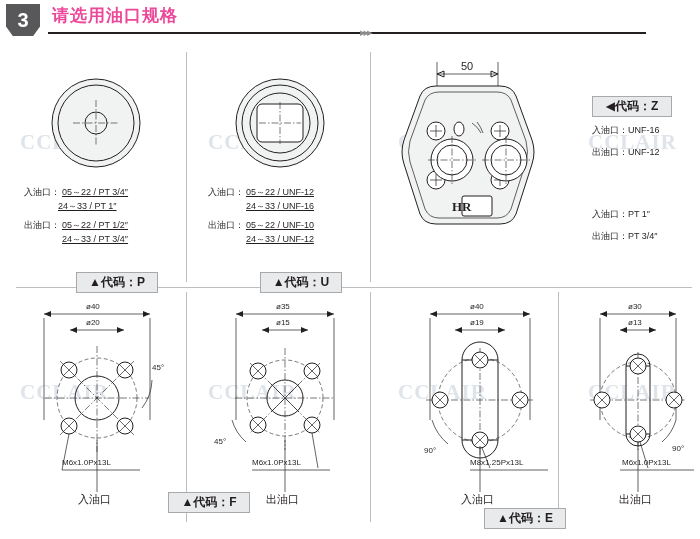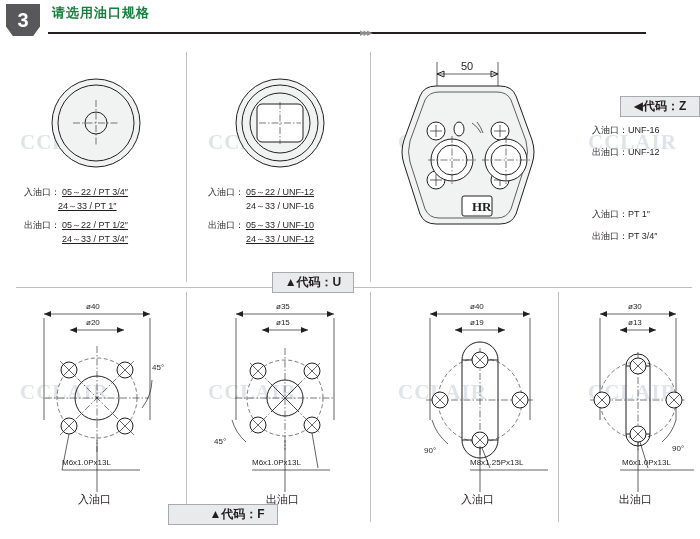--- a/index.html
+++ b/index.html
@@ -16,21 +16,21 @@
   
   .header{position:absolute;left:0;top:0;width:700px;height:42px;}
   .hdr-badge{
     position:absolute;left:6px;top:4px;width:34px;height:32px;
     background:#58585a;color:#fff;font-size:20px;font-weight:bold;
     display:flex;align-items:center;justify-content:center;
     clip-path:polygon(0 0,100% 0,100% 70%,80% 100%,20% 100%,0 70%);
   }
   .hdr-title{
     position:absolute;left:52px;top:4px;
-    font-size:13px;font-weight:bold;letter-spacing:1px;color:#15803d;
+    font-size:17px;font-weight:bold;letter-spacing:1px;color:#ec4899;
   }
   .hdr-rule{position:absolute;left:48px;top:32px;width:598px;height:2px;background:#231f20;}
   .hdr-arrows{position:absolute;left:360px;top:26px;font-size:11px;color:#8d8d8f;letter-spacing:-2px;}
 
   
   .wm{
     position:absolute;font-size:21px;font-weight:bold;color:#dfe3ea;
     letter-spacing:1px;user-select:none;pointer-events:none;
     font-family:"Liberation Serif","DejaVu Serif",serif;
   }
@@ -93,38 +93,39 @@
     <line class="ctr" x1="73" y1="123" x2="119" y2="123"></line>
   </svg>
 
   <div class="specline" style="left:24px;top:186px;">入油口：</div>
   <div class="specline" style="left:62px;top:186px;text-decoration:underline;">05～22 / PT 3/4″</div>
   <div class="specline" style="left:58px;top:200px;text-decoration:underline;">24～33 / PT 1″</div>
   <div class="specline" style="left:24px;top:219px;">出油口：</div>
   <div class="specline" style="left:62px;top:219px;text-decoration:underline;">05～22 / PT 1/2″</div>
   <div class="specline" style="left:62px;top:233px;text-decoration:underline;">24～33 / PT 3/4″</div>
 
+  <div class="codebox" style="left:76px;top:272px;width:80px;">▲代码：P</div>
 
   <svg width="700" height="539">
     <circle class="fillgray" cx="280" cy="123" r="44"></circle>
     <circle class="nofill" cx="280" cy="123" r="38"></circle>
     <circle class="nofill" cx="280" cy="123" r="30"></circle>
     <rect class="fillwhite" x="257" y="104" width="46" height="38" rx="5"></rect>
     <line class="ctr" x1="280" y1="102" x2="280" y2="144"></line>
     <line class="ctr" x1="259" y1="123" x2="301" y2="123"></line>
   </svg>
 
   <div class="specline" style="left:208px;top:186px;">入油口：</div>
   <div class="specline" style="left:246px;top:186px;text-decoration:underline;">05～22 / UNF-12</div>
-  <div class="specline" style="left:246px;top:200px;">24～33 / UNF-16</div>
+  <div class="specline" style="left:246px;top:200px;text-decoration:underline;">24～33 / UNF-16</div>
   <div class="specline" style="left:208px;top:219px;">出油口：</div>
-  <div class="specline" style="left:246px;top:219px;text-decoration:underline;">05～33 / UNF-10</div>
+  <div class="specline" style="left:246px;top:219px;text-decoration:underline;">05～22 / UNF-10</div>
   <div class="specline" style="left:246px;top:233px;text-decoration:underline;text-align:center;">24～33 / UNF-12</div>
 
-  <div class="codebox" style="left:272px;top:272px;width:80px;">▲代码：U</div>
+  <div class="codebox" style="left:260px;top:272px;width:80px;">▲代码：U</div>
 
   <svg width="700" height="539">
 
     <line class="ln-t" x1="437" y1="62" x2="437" y2="86"></line>
     <line class="ln-t" x1="498" y1="62" x2="498" y2="86"></line>
     <line class="ln-t" x1="437" y1="74" x2="498" y2="74"></line>
     <path class="ln" d="M437 74 l7 -3 v6 z" fill="#231f20"></path>
     <path class="ln" d="M498 74 l-7 -3 v6 z" fill="#231f20"></path>
 
     <path class="fillgray" d="
@@ -180,24 +181,24 @@
     <line class="ctr" x1="452" y1="136" x2="452" y2="184"></line>
     <line class="ctr" x1="428" y1="160" x2="476" y2="160"></line>
 
     <circle class="fillwhite" cx="506" cy="160" r="21"></circle>
     <circle class="nofill" cx="506" cy="160" r="15"></circle>
     <line class="ctr" x1="506" y1="136" x2="506" y2="184"></line>
     <line class="ctr" x1="482" y1="160" x2="530" y2="160"></line>
 
     <rect class="fillwhite" x="462" y="196" width="30" height="20" rx="2"></rect>
   </svg>
-  <div class="lbl" style="left:472px;top:199px;font-size:13px;font-weight:bold;font-family:'Liberation Serif',serif;">HR</div>
+  <div class="lbl" style="left:452px;top:199px;font-size:13px;font-weight:bold;font-family:'Liberation Serif',serif;">HR</div>
   <div class="lbl" style="left:461px;top:60px;font-size:11px;">50</div>
 
-  <div class="codebox" style="left:592px;top:96px;width:78px;margin-left:28px;">◀代码：Z</div>
+  <div class="codebox" style="left:592px;top:96px;width:78px;">◀代码：Z</div>
   <div class="specline" style="left:592px;top:124px;">入油口：UNF-16</div>
   <div class="specline" style="left:592px;top:146px;">出油口：UNF-12</div>
 
   <div class="specline" style="left:592px;top:208px;">入油口：PT 1″</div>
   <div class="specline" style="left:592px;top:230px;">出油口：PT 3/4″</div>
 
   <svg width="700" height="539">
 
     <line class="ln-t" x1="44" y1="318" x2="44" y2="420"></line>
     <line class="ln-t" x1="150" y1="318" x2="150" y2="420"></line>
@@ -284,21 +285,21 @@
     <line class="ln-t" x1="312" y1="433" x2="318" y2="468"></line>
     <line class="ln-t" x1="252" y1="470" x2="330" y2="470"></line>
     <line class="ln-t" x1="285" y1="440" x2="285" y2="492"></line>
   </svg>
   <div class="lbl-s" style="left:276px;top:302px;">ø35</div>
   <div class="lbl-s" style="left:276px;top:318px;">ø15</div>
   <div class="lbl-s" style="left:214px;top:437px;">45°</div>
   <div class="lbl-s" style="left:252px;top:458px;">M6x1.0Px13L</div>
   <div class="lbl" style="left:266px;top:492px;">出油口</div>
 
-  <div class="codebox" style="left:168px;top:504px;width:80px;padding-left:28px;">▲代码：F</div>
+  <div class="codebox" style="left:168px;top:492px;width:80px;">▲代码：F</div>
 
   <svg width="700" height="539">
     <line class="ln-t" x1="430" y1="318" x2="430" y2="420"></line>
     <line class="ln-t" x1="530" y1="318" x2="530" y2="420"></line>
     <line class="ln-t" x1="430" y1="314" x2="530" y2="314"></line>
     <path d="M430 314 l7 -3 v6 z" fill="#231f20"></path>
     <path d="M530 314 l-7 -3 v6 z" fill="#231f20"></path>
     <line class="ln-t" x1="455" y1="330" x2="505" y2="330"></line>
     <path d="M455 330 l7 -3 v6 z" fill="#231f20"></path>
     <path d="M505 330 l-7 -3 v6 z" fill="#231f20"></path>
@@ -373,14 +374,15 @@
     <line class="ln-t" x1="640" y1="442" x2="648" y2="468"></line>
     <line class="ln-t" x1="620" y1="470" x2="694" y2="470"></line>
     <line class="ln-t" x1="638" y1="442" x2="638" y2="492"></line>
   </svg>
   <div class="lbl-s" style="left:628px;top:302px;">ø30</div>
   <div class="lbl-s" style="left:628px;top:318px;">ø13</div>
   <div class="lbl-s" style="left:672px;top:444px;">90°</div>
   <div class="lbl-s" style="left:622px;top:458px;">M6x1.0Px13L</div>
   <div class="lbl" style="left:619px;top:492px;">出油口</div>
 
+  <div class="codebox" style="left:484px;top:508px;width:80px;">▲代码：E</div>
 
 </div>
 
 </body></html>

